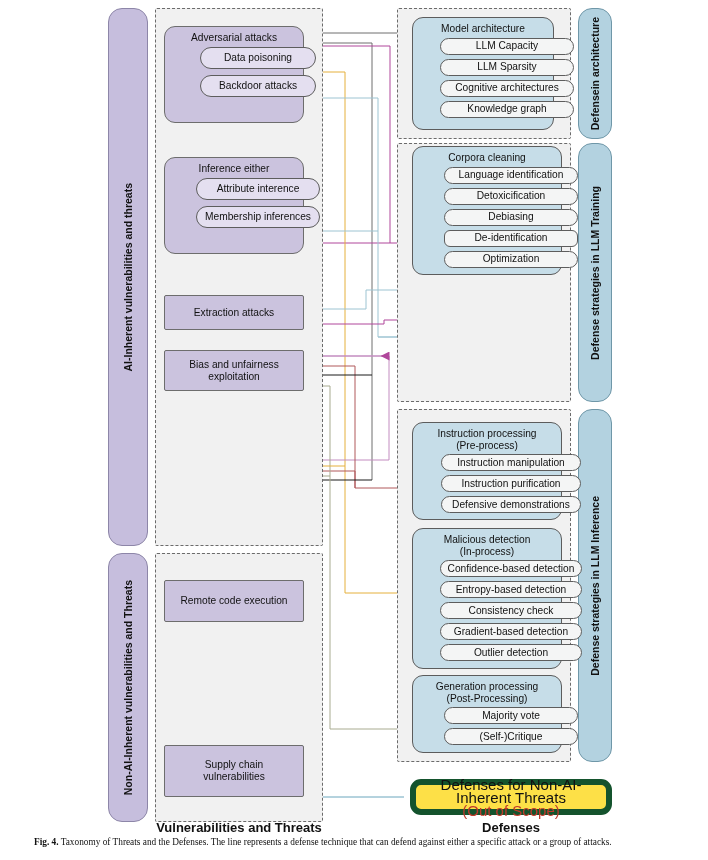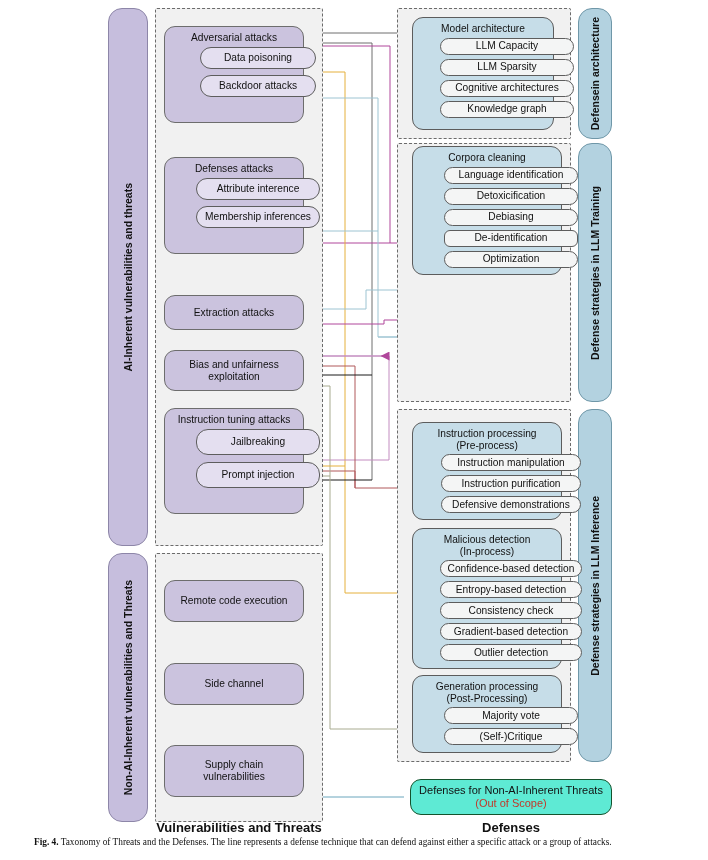--- a/index.html
+++ b/index.html
@@ -37,28 +37,28 @@
     border:1px solid #5d5d5d;border-radius:12px;
     display:flex;align-items:center;justify-content:center;
     text-align:center;font-size:10.2px;color:#111;line-height:11.5px;
     box-sizing:border-box;
     margin-left:48px;
   }
   .pill.threat{background:#e4dff0;}
   .pill.def{background:#f4f5f5;border-radius:14px;}
 
   .leaf{
-    border:1px solid #6d6d6d;border-radius:11px;background:#cbc3de;
+    border:1px solid #6d6d6d;border-radius:2px;background:#cbc3de;
     display:flex;align-items:center;justify-content:center;text-align:center;
     font-size:10.2px;color:#111;line-height:12px;box-sizing:border-box;white-space:pre-line;
   }
   .leafdef{
-    border:1px solid #14532d;border-radius:11px;background:#5eead4;
+    border:6px solid #14532d;border-radius:11px;background:#fde047;
     display:flex;flex-direction:column;align-items:center;justify-content:center;
-    text-align:center;font-size:11px;color:#111;line-height:13px;box-sizing:border-box;
+    text-align:center;font-size:15px;color:#111;line-height:13px;box-sizing:border-box;
   }
   .oos{color:#c0392b;}
 
   .collabel{
     position:absolute;font-size:13px;font-weight:bold;color:#111;text-align:center;
   }
   #caption{
     position:absolute;left:34px;top:836px;width:644px;
     font-family:"Liberation Serif",serif;font-size:9.3px;line-height:12px;color:#111;text-align:justify;
   }
@@ -136,58 +136,46 @@
     <div class="gtitle">Adversarial attacks</div>
     <div class="pill threat" style="width:116px;height:22px;margin-bottom:6px;">
       <span>Data poisoning</span>
     </div>
     <div class="pill threat" style="width:116px;height:22px;">
       <span>Backdoor attacks</span>
     </div>
   </div>
 
   <div class="abs grp threat" style="left:164px;top:157px;width:140px;height:97px;">
-    <div class="gtitle">Defenses attacks</div>
+    <div class="gtitle">Inference either</div>
     <div class="pill threat" style="width:124px;height:22px;margin-bottom:6px;">
       <span>Attribute interence</span>
     </div>
     <div class="pill threat" style="width:124px;height:22px;">
       <span>Membership inferences</span>
     </div>
   </div>
 
   <div class="abs leaf" style="left:164px;top:295px;width:140px;height:35px;">
     <span>Extraction attacks</span>
   </div>
 
   <div class="abs leaf" style="left:164px;top:350px;width:140px;height:41px;">
     <span>Bias and unfairness
 exploitation</span>
   </div>
 
-  <div class="abs grp threat" style="left:164px;top:408px;width:140px;height:106px;">
-    <div class="gtitle">Instruction tuning attacks</div>
-    <div class="pill threat" style="width:124px;height:26px;margin-bottom:7px;">
-      <span>Jailbreaking</span>
-    </div>
-    <div class="pill threat" style="width:124px;height:26px;">
-      <span>Prompt injection</span>
-    </div>
-  </div>
 
   <div class="abs rail left" style="left:108px;top:553px;width:40px;height:269px;">
     <span>Non-AI-Inherent vulnerabilities and Threats</span>
   </div>
   <div class="abs dashgroup" style="left:155px;top:553px;width:168px;height:269px;"></div>
 
   <div class="abs leaf" style="left:164px;top:580px;width:140px;height:42px;">
     <span>Remote code execution</span>
-  </div>
-  <div class="abs leaf" style="left:164px;top:663px;width:140px;height:42px;">
-    <span>Side channel</span>
   </div>
   <div class="abs leaf" style="left:164px;top:745px;width:140px;height:52px;">
     <span>Supply chain
 vulnerabilities</span>
   </div>
 
   <div class="abs dashgroup" style="left:397px;top:8px;width:174px;height:131px;"></div>
   <div class="abs rail right" style="left:578px;top:8px;width:34px;height:131px;">
     <span>Defensein architecture</span>
   </div>

